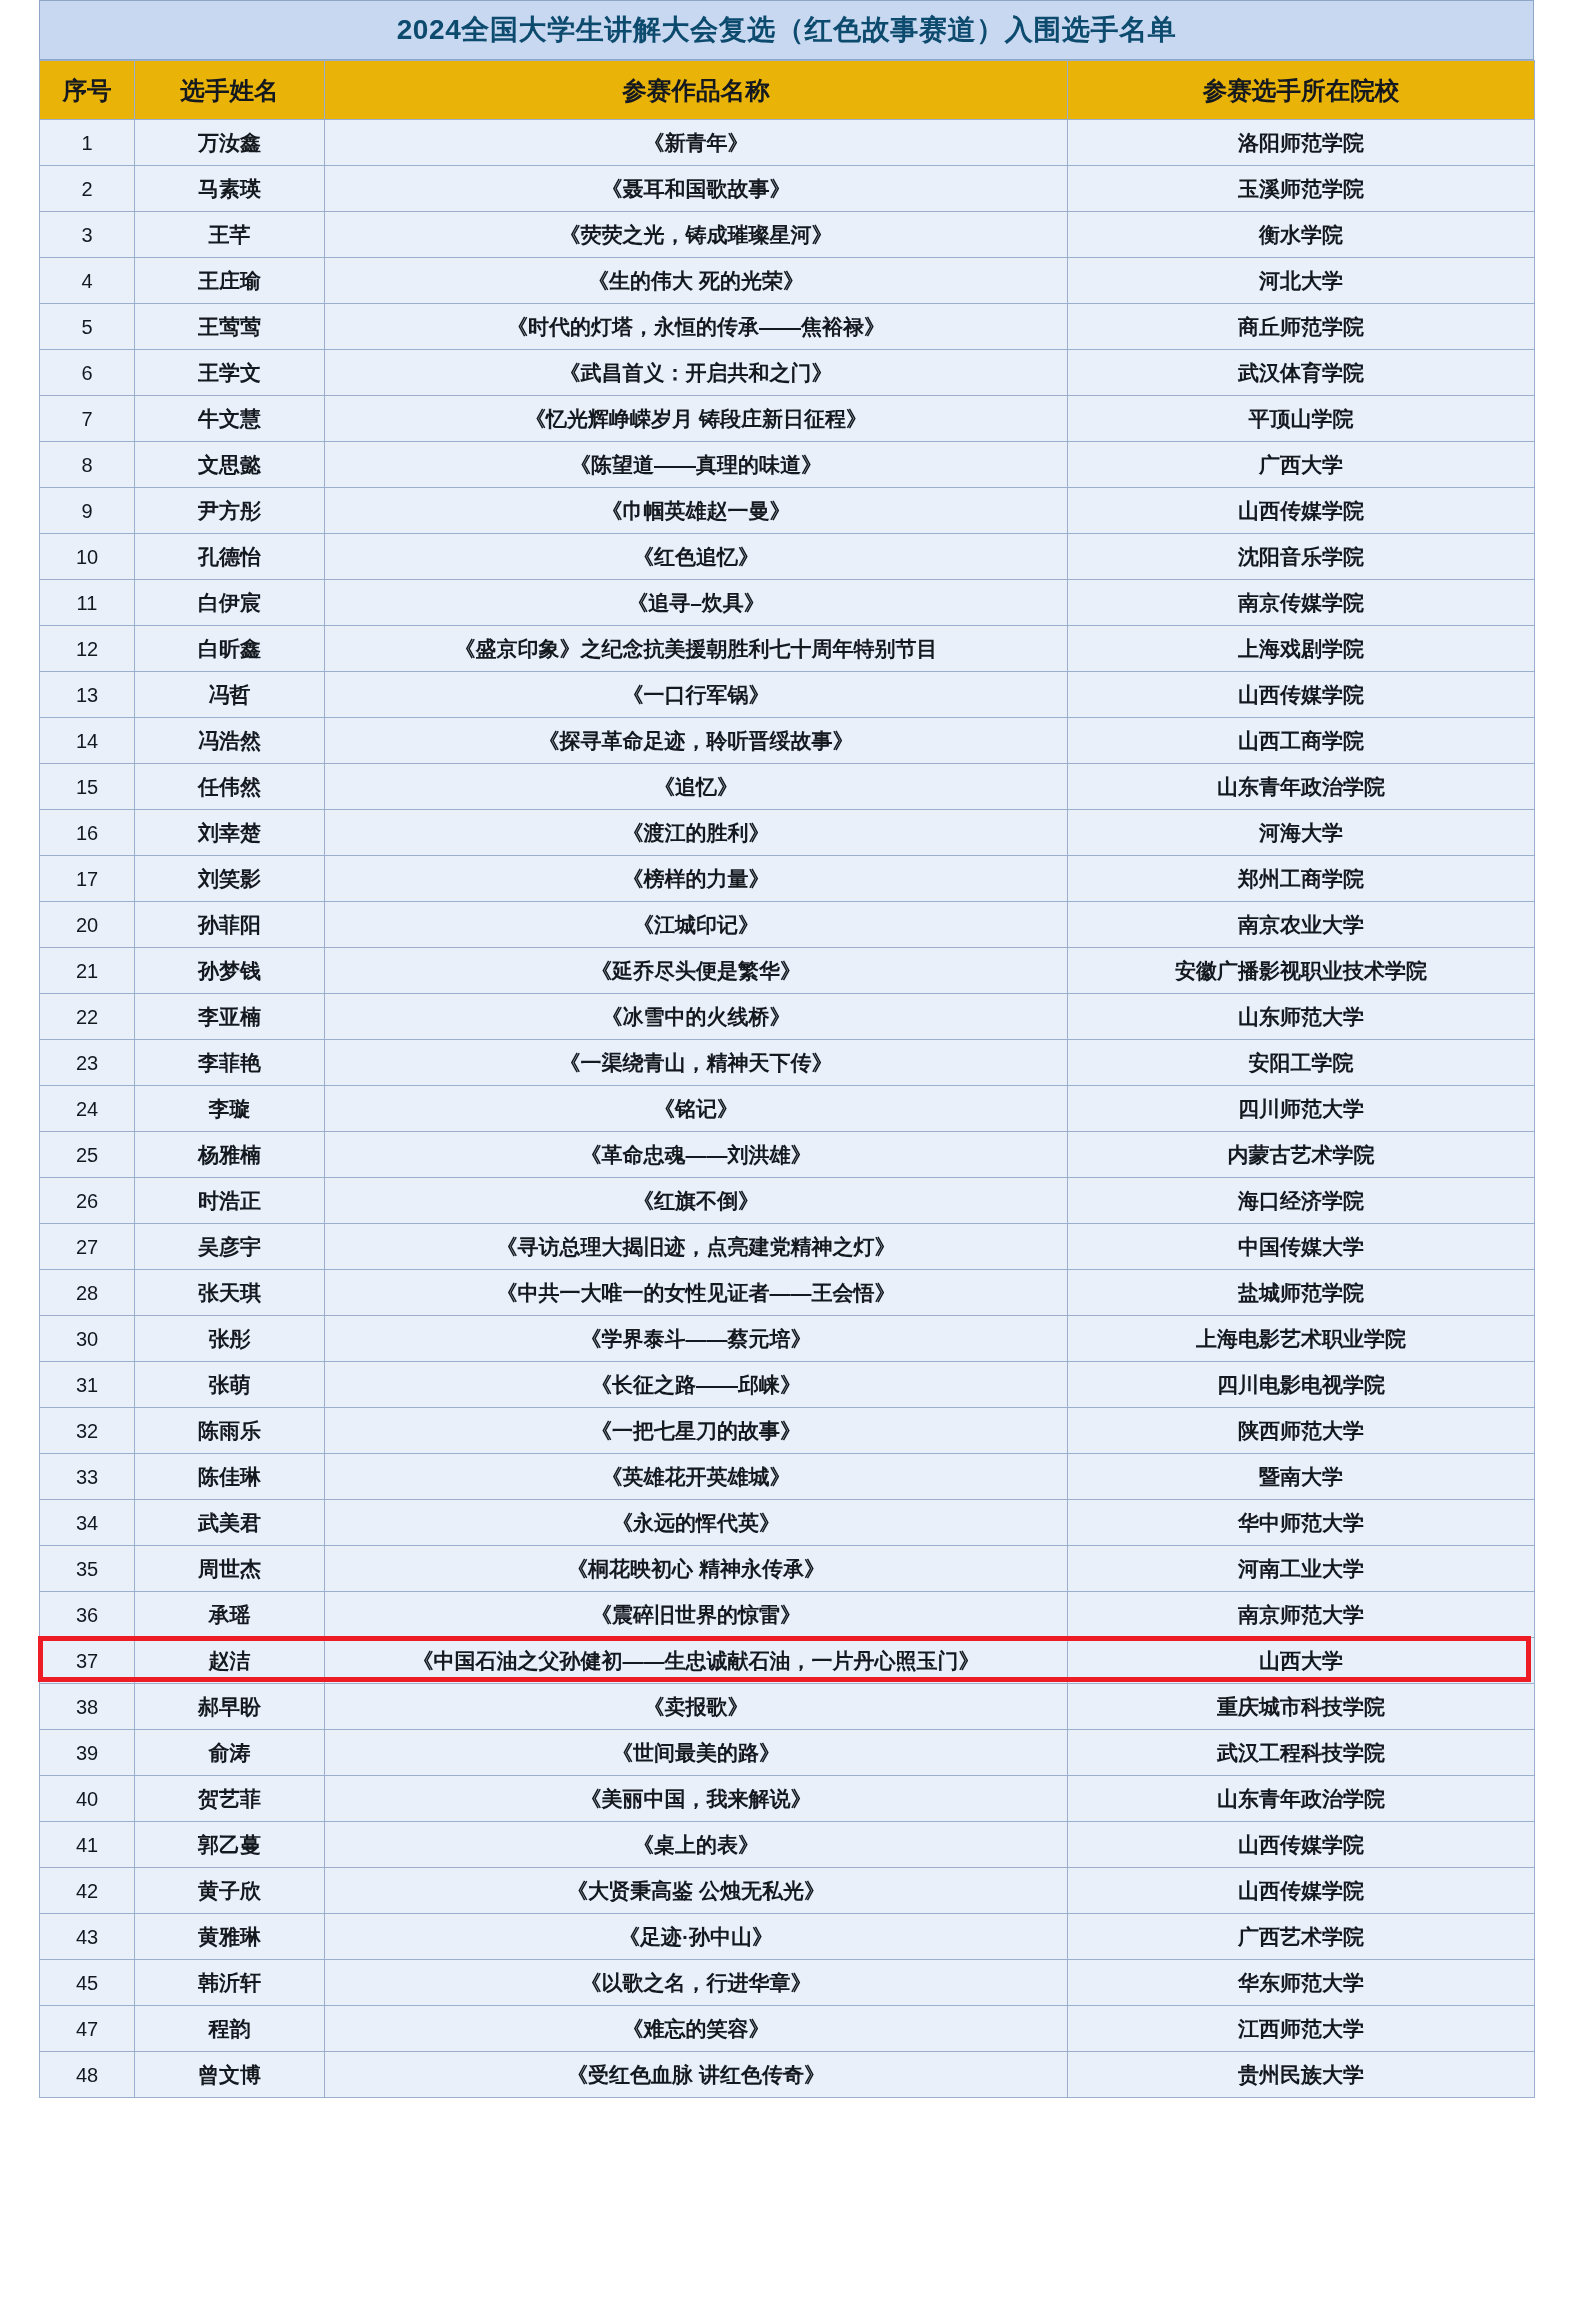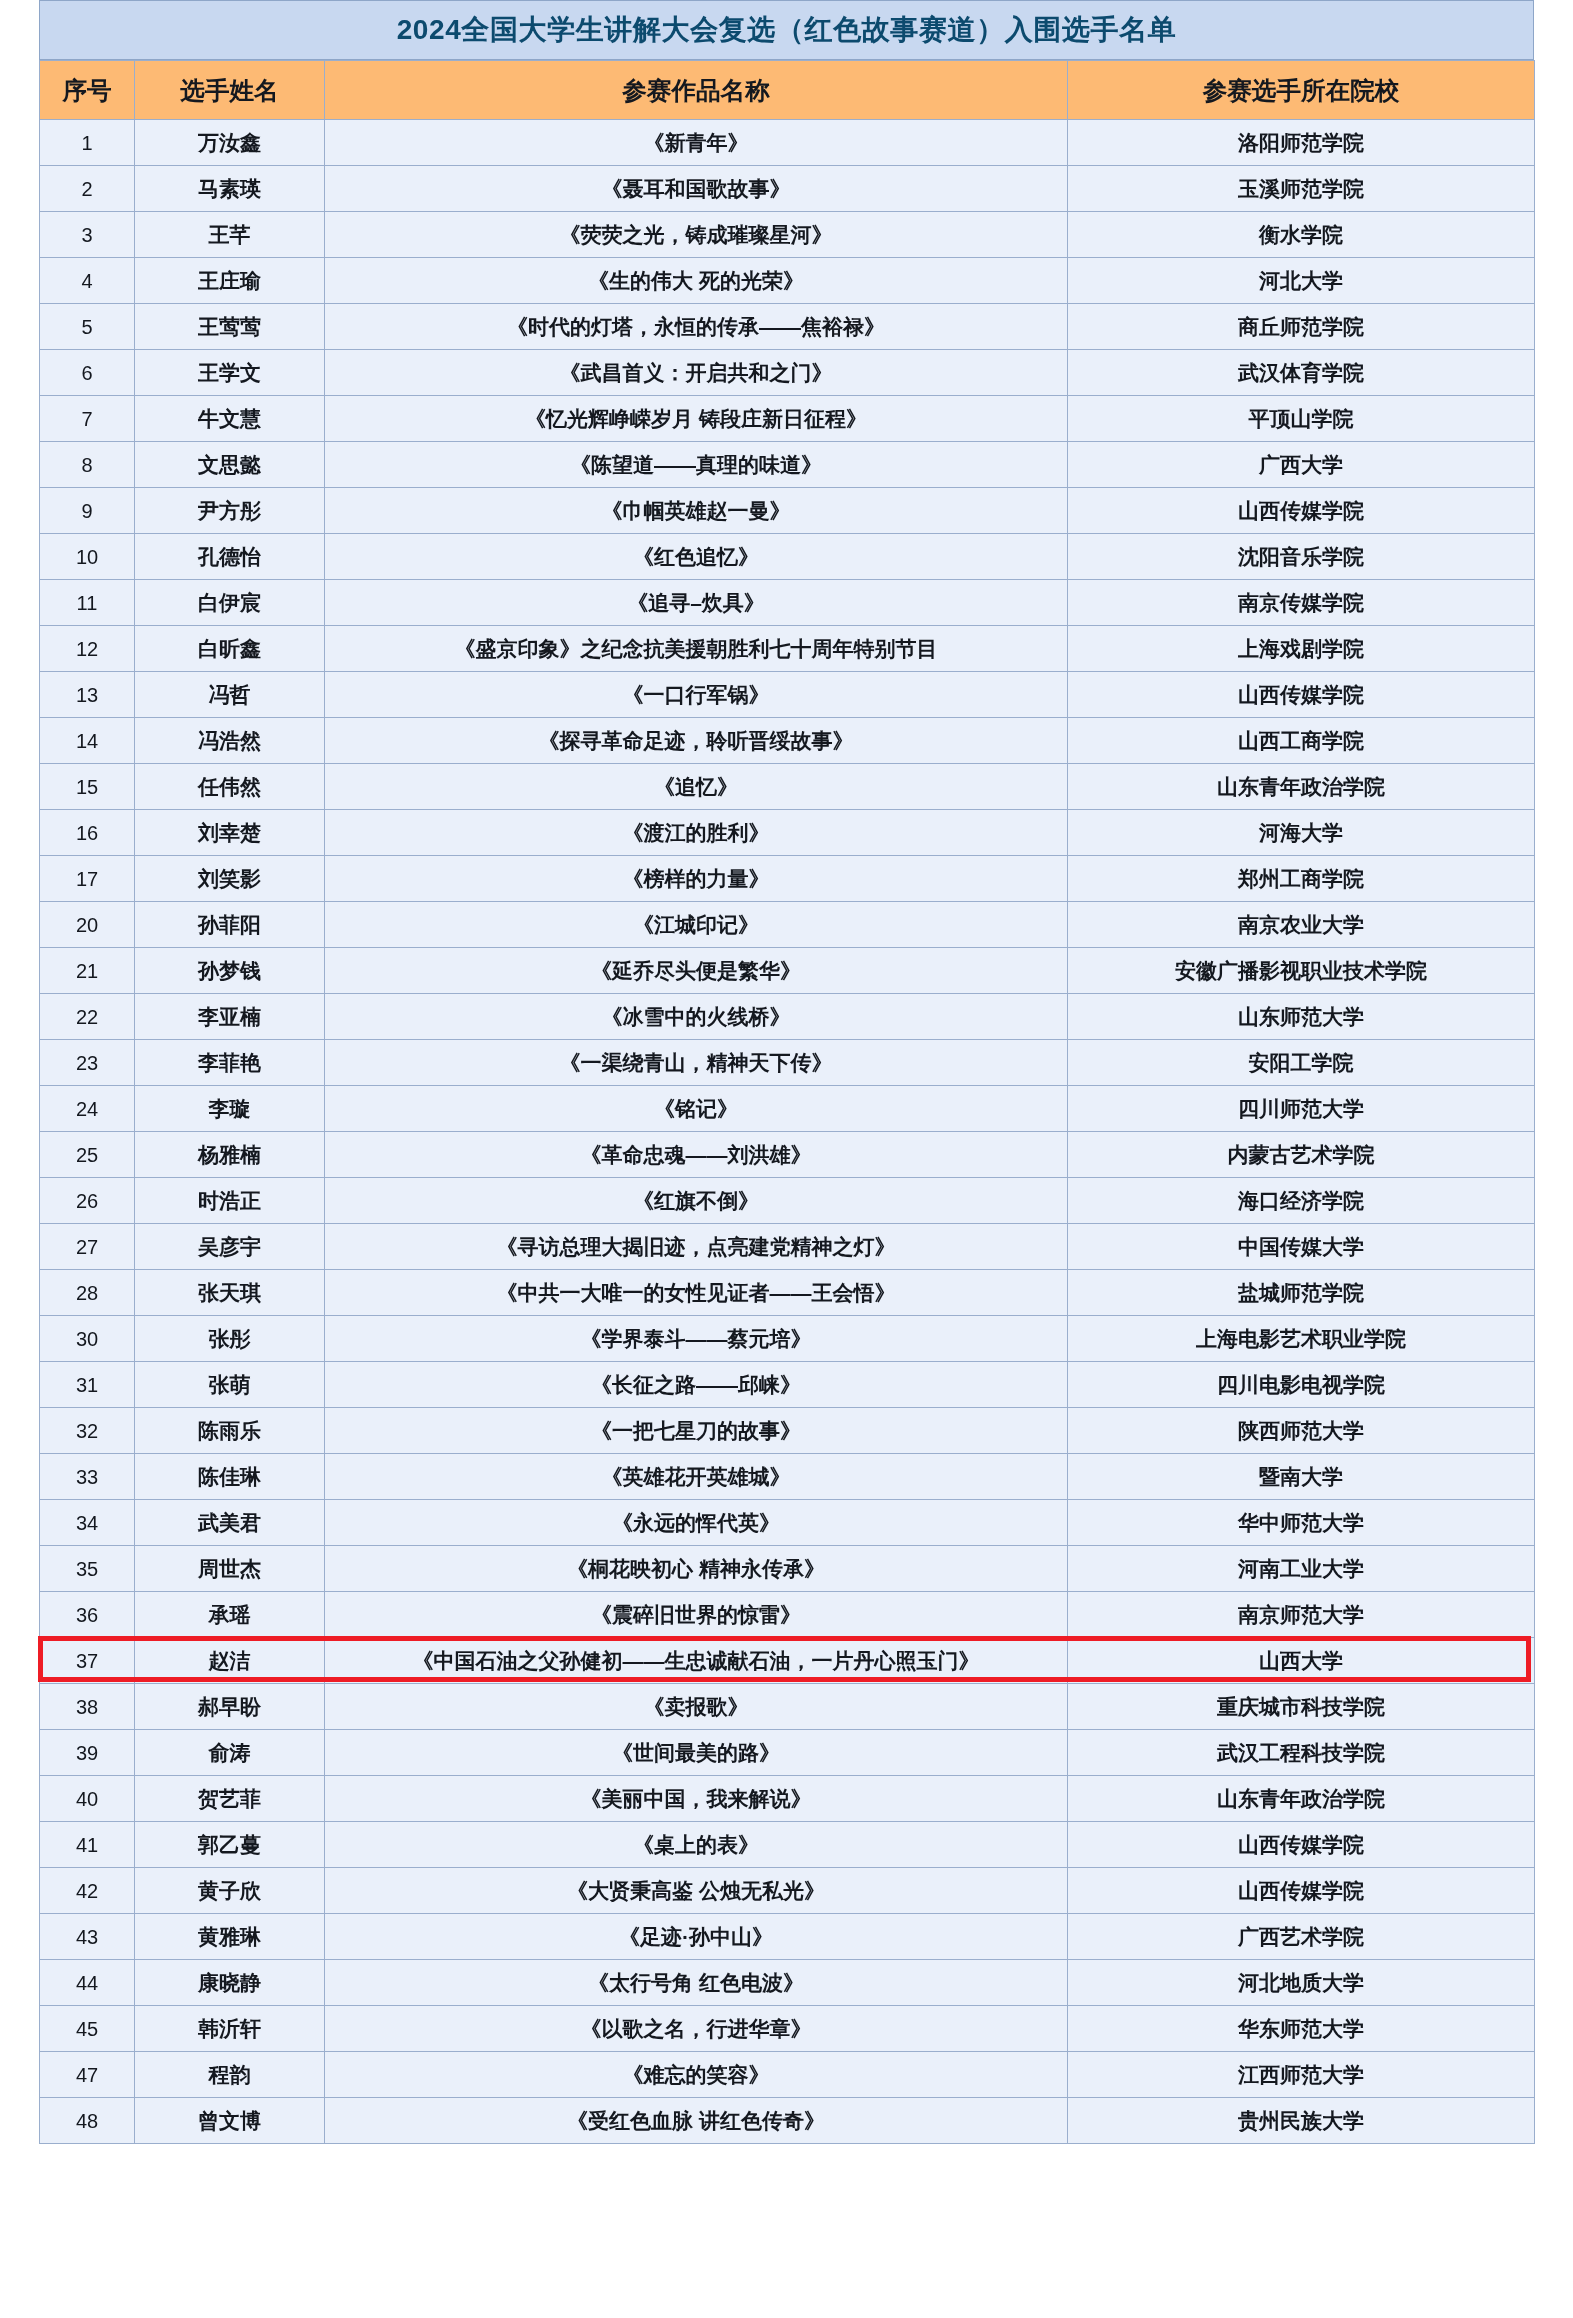--- a/index.html
+++ b/index.html
@@ -49,21 +49,21 @@
     border: 1.7px solid #9aaecd;
     text-align: center;
     vertical-align: middle;
     color: #14181f;
     background: #eaf0fa;
   }
   table.roster thead th {
     height: 56px;
     font-size: 24.6px;
     font-weight: bold;
-    background: #fdba74;
+    background: #eab308;
   }
   table.roster tbody td {
     height: 45px;
     font-size: 21px;
     font-weight: bold;
     line-height: 1.1;
     padding: 0 3.4px;
   }
   table.roster tbody td.idx {
     font-weight: normal;
@@ -345,26 +345,20 @@
           <td>《大贤秉高鉴 公烛无私光》</td>
           <td>山西传媒学院</td>
         </tr>
         <tr>
           <td class="idx">43</td>
           <td>黄雅琳</td>
           <td>《足迹·孙中山》</td>
           <td>广西艺术学院</td>
         </tr>
         <tr>
-          <td class="idx">44</td>
-          <td>康晓静</td>
-          <td>《太行号角 红色电波》</td>
-          <td>河北地质大学</td>
-        </tr>
-        <tr>
           <td class="idx">45</td>
           <td>韩沂轩</td>
           <td>《以歌之名，行进华章》</td>
           <td>华东师范大学</td>
         </tr>
         <tr>
           <td class="idx">47</td>
           <td>程韵</td>
           <td>《难忘的笑容》</td>
           <td>江西师范大学</td>

